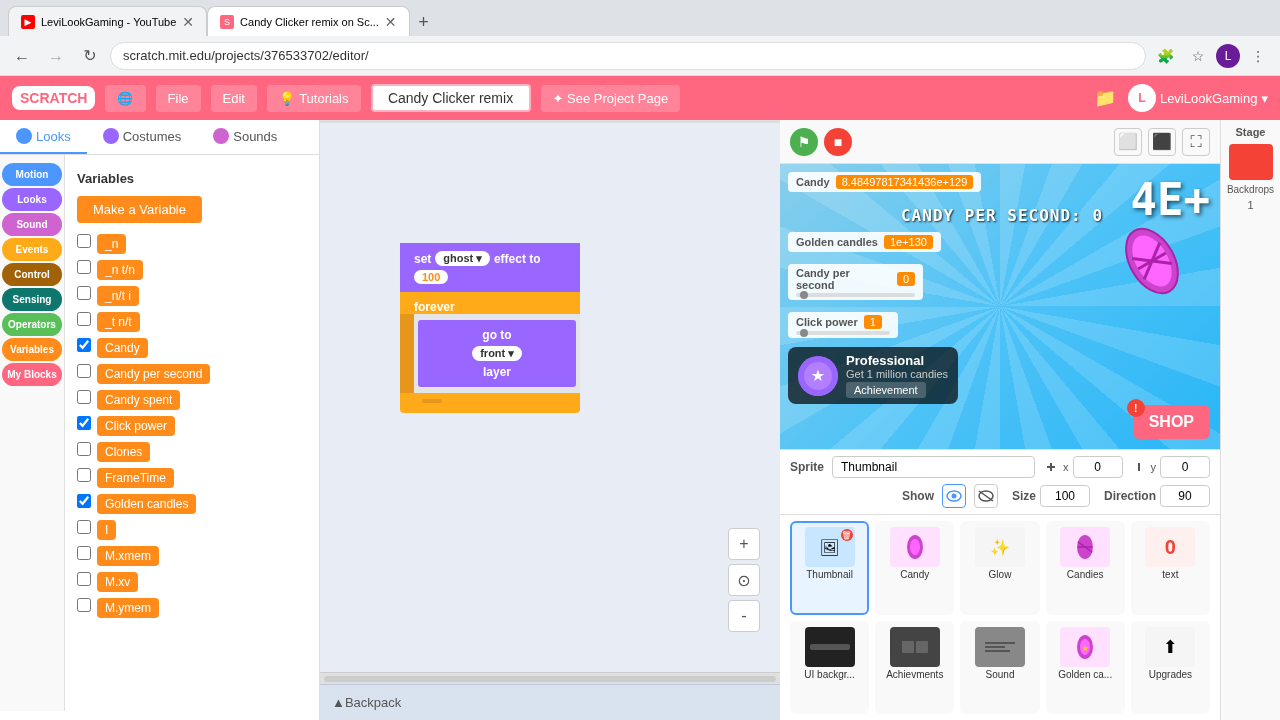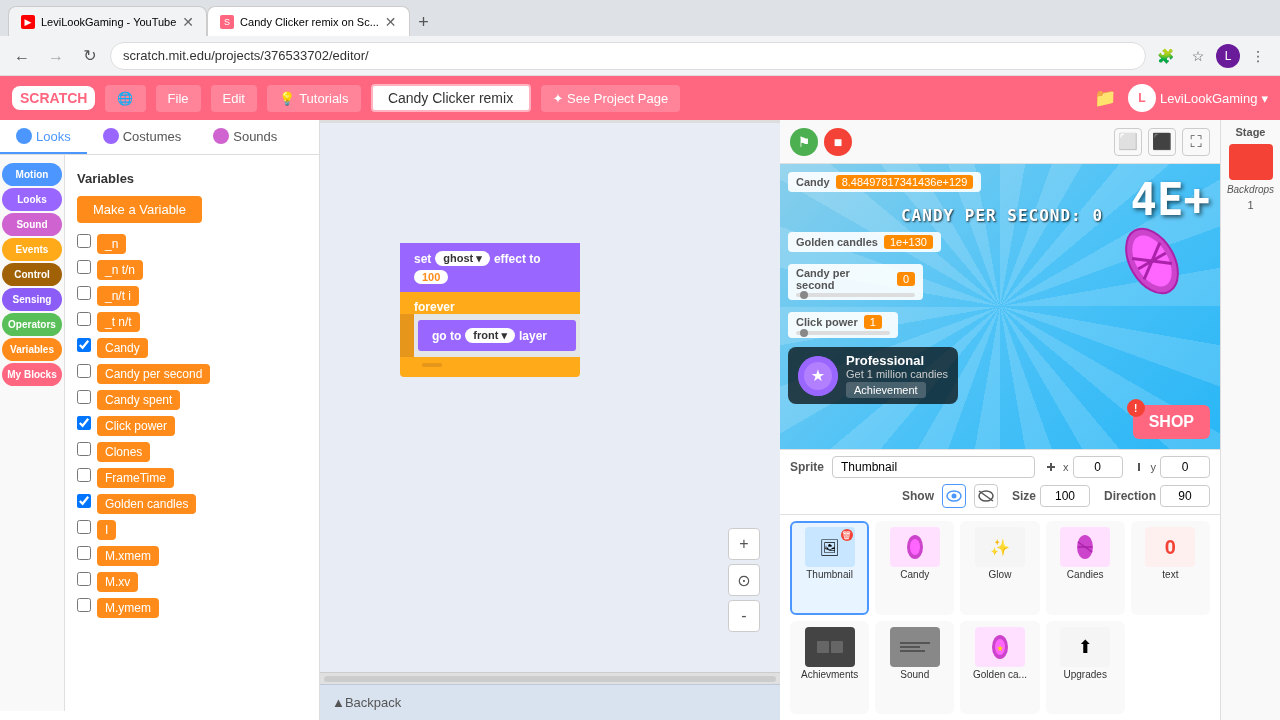--- a/index.html
+++ b/index.html
@@ -221,21 +221,21 @@
         </div>
         <div class="cat-item" style="background:#cf63cf;">
           <span>Sound</span>
         </div>
         <div class="cat-item" style="background:#ffab19;">
           <span>Events</span>
         </div>
         <div class="cat-item" style="background:#a16207;">
           <span>Control</span>
         </div>
-        <div class="cat-item" style="background:#8b5cf6;">
+        <div class="cat-item" style="background:#0f766e;">
           <span>Sensing</span>
         </div>
         <div class="cat-item" style="background:#59c059;">
           <span>Operators</span>
         </div>
         <div class="cat-item" style="background:#ff8c1a;">
           <span>Variables</span>
         </div>
         <div class="cat-item" style="background:#ff6680;">
           <span>My Blocks</span>
@@ -331,21 +331,21 @@
           </div>
 
           <div style="background:#ffab19;padding:8px 14px 0;font-size:12px;color:#fff;font-weight:600;display:flex;align-items:center;gap:4px;">
             <span>forever</span>
           </div>
 
           <div style="display:flex;">
             <div style="width:14px;background:#e6961a;"></div>
             <div style="flex:1;padding:4px 0;background:#e0e0e0b0;">
 
-              <div style="background:#9966ff;padding:8px 14px;margin:2px 4px;font-size:12px;color:#fff;font-weight:600;border-radius:3px;display:flex;align-items:center;gap:4px;">
+              <div style="background:#9966ff;padding:8px 14px;margin:2px 4px;font-size:12px;color:#fff;font-weight:600;border-radius:3px;display:flex;align-items:center;gap:4px;flex-direction:column;">
                 <span>go to</span>
                 <span style="background:#fff;color:#333;border-radius:10px;padding:1px 8px;font-size:11px;">
                   <span>front</span> ▾
                 </span>
                 <span>layer</span>
               </div>
             </div>
           </div>
 
           <div style="background:#ffab19;padding:6px 14px 10px;border-radius:0 0 4px 4px;">
@@ -552,20 +552,26 @@
         <span class="thumb-label">Candies</span>
       </div>
       <div class="sprite-thumb">
         <div class="thumb-img" style="background:#fff0f0;">
           <span style="font-size:20px;font-weight:bold;color:#f44336;">0</span>
         </div>
         <span class="thumb-label">text</span>
       </div>
 
       <div class="sprite-thumb">
+        <div class="thumb-img" style="background:#222;">
+          <div style="width:40px;height:6px;background:#555;border-radius:2px;"></div>
+        </div>
+        <span class="thumb-label">UI backgr...</span>
+      </div>
+      <div class="sprite-thumb">
         <div class="thumb-img" style="background:#444;position:relative;">
           <div style="display:flex;gap:2px;">
             <div style="width:12px;height:12px;background:#666;border-radius:1px;"></div>
             <div style="width:12px;height:12px;background:#666;border-radius:1px;"></div>
           </div>
         </div>
         <span class="thumb-label">Achievments</span>
       </div>
       <div class="sprite-thumb">
         <div class="thumb-img" style="background:#888;position:relative;">
@@ -593,17 +599,17 @@
         </div>
         <span class="thumb-label">Upgrades</span>
       </div>
     </div>
 
   </div>
 
   <div class="stage-panel">
     <div class="stage-label">Stage</div>
     <div class="stage-thumb"></div>
-    <div style="font-size:10px;color:#555;margin-top:4px;font-style:italic;">Backdrops</div>
+    <div style="font-size:10px;color:#555;margin-top:4px;">Backdrops</div>
     <div class="stage-count">1</div>
   </div>
 
 </div>
 
 </body></html>

